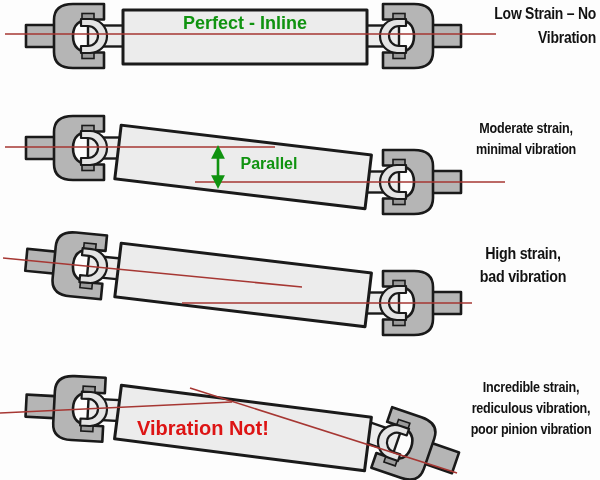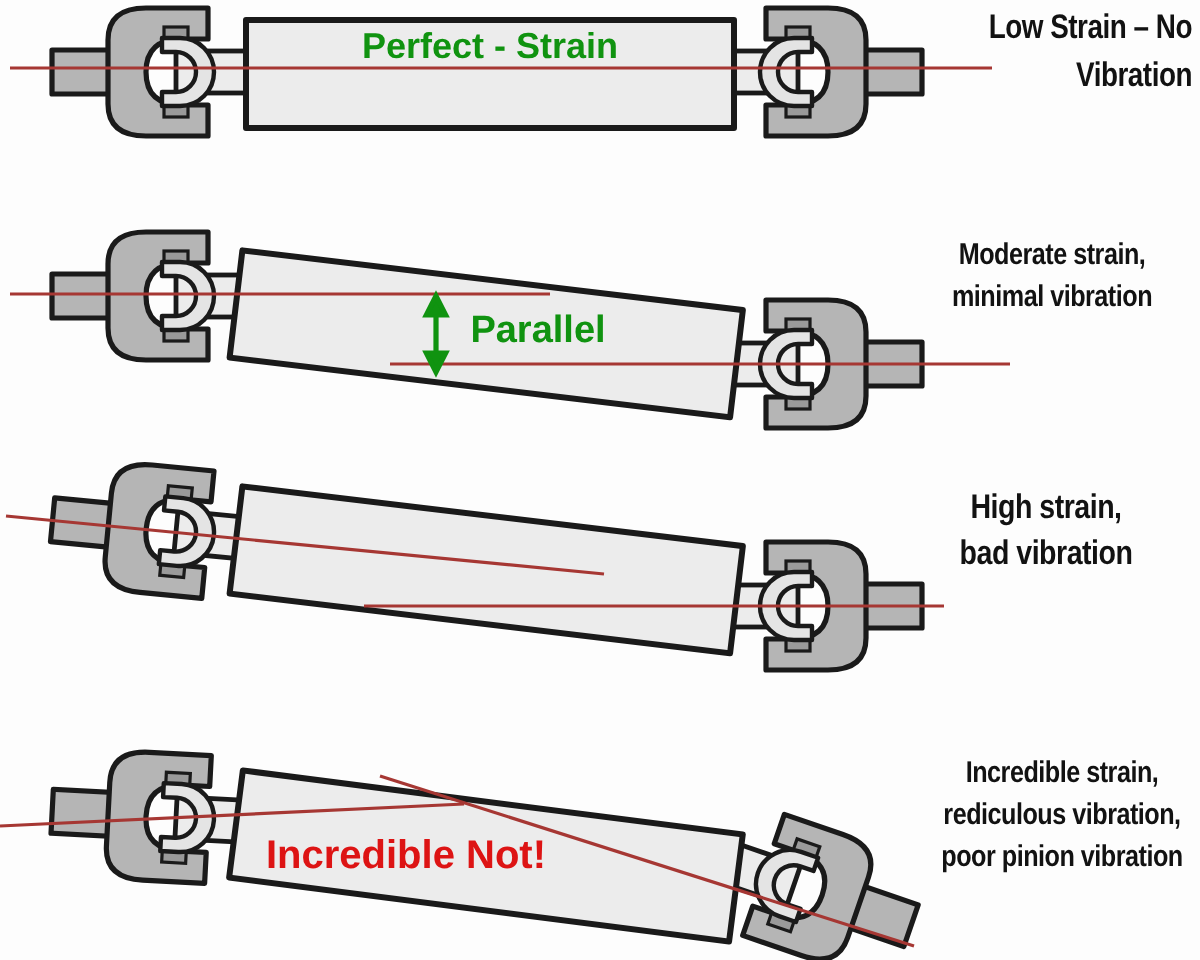--- a/index.html
+++ b/index.html
@@ -24,21 +24,21 @@
   .lbl-green{color:#109310;}
   .lbl-orange{color:#e8491f;}
   .lbl-red{color:#dd1414;}
   .note{
     position:absolute;font-weight:bold;color:#121212;text-align:center;
     letter-spacing:-0.3px;
   }
   .cond{transform:scaleX(0.84);transform-origin:center;}
   .cond-right{transform:scaleX(0.82);transform-origin:right center;}
   #label-r1{left:165px;top:13px;width:160px;font-size:18px;}
-  #label-r2{left:210px;top:155px;width:118px;font-size:19px;}
+  #label-r2{left:210px;top:155px;width:118px;font-size:16px;}
   #label-r3{left:161px;top:276px;width:80px;font-size:21px;}
   #label-r4{left:123px;top:417px;width:160px;font-size:20px;}
   #note-r1{left:414px;top:2px;width:182px;font-size:17px;line-height:24px;text-align:right;}
   #note-r2{left:446px;top:117px;width:160px;font-size:15px;line-height:21px;}
   #note-r3{left:443px;top:242px;width:160px;font-size:17px;line-height:23px;}
   #note-r4{left:448px;top:376px;width:166px;font-size:15px;line-height:21px;}
 </style>
 </head>
 <body>
 
@@ -89,23 +89,23 @@
 
     <g>
       <use href="#uj" transform="translate(90,409) rotate(3)"></use>
       <use href="#uj" transform="translate(395,442) rotate(19) scale(-1,1)"></use>
       <rect class="tube" transform="translate(118,412) rotate(7.3)" x="0" y="-27" width="252" height="54"></rect>
       <line class="cl" x1="0" y1="413" x2="232" y2="402"></line>
       <line class="cl" x1="190" y1="388" x2="457" y2="473"></line>
     </g>
   </svg>
 
-  <div class="lbl lbl-green" id="label-r1">Perfect - Strain</div>
+  <div class="lbl lbl-green" id="label-r1">Perfect - Inline</div>
   <div class="lbl lbl-green" id="label-r2">Parallel</div>
-  <div class="lbl lbl-red" id="label-r4">Incredible Not!</div>
+  <div class="lbl lbl-red" id="label-r4">Vibration Not!</div>
 
   <div class="note cond-right" id="note-r1">
     <div>Low Strain – No Vibration</div>
   </div>
   <div class="note cond" id="note-r2">
     <div>Moderate strain,</div>
     <div>minimal vibration</div>
   </div>
   <div class="note cond" id="note-r3">
     <div>High strain,</div>

